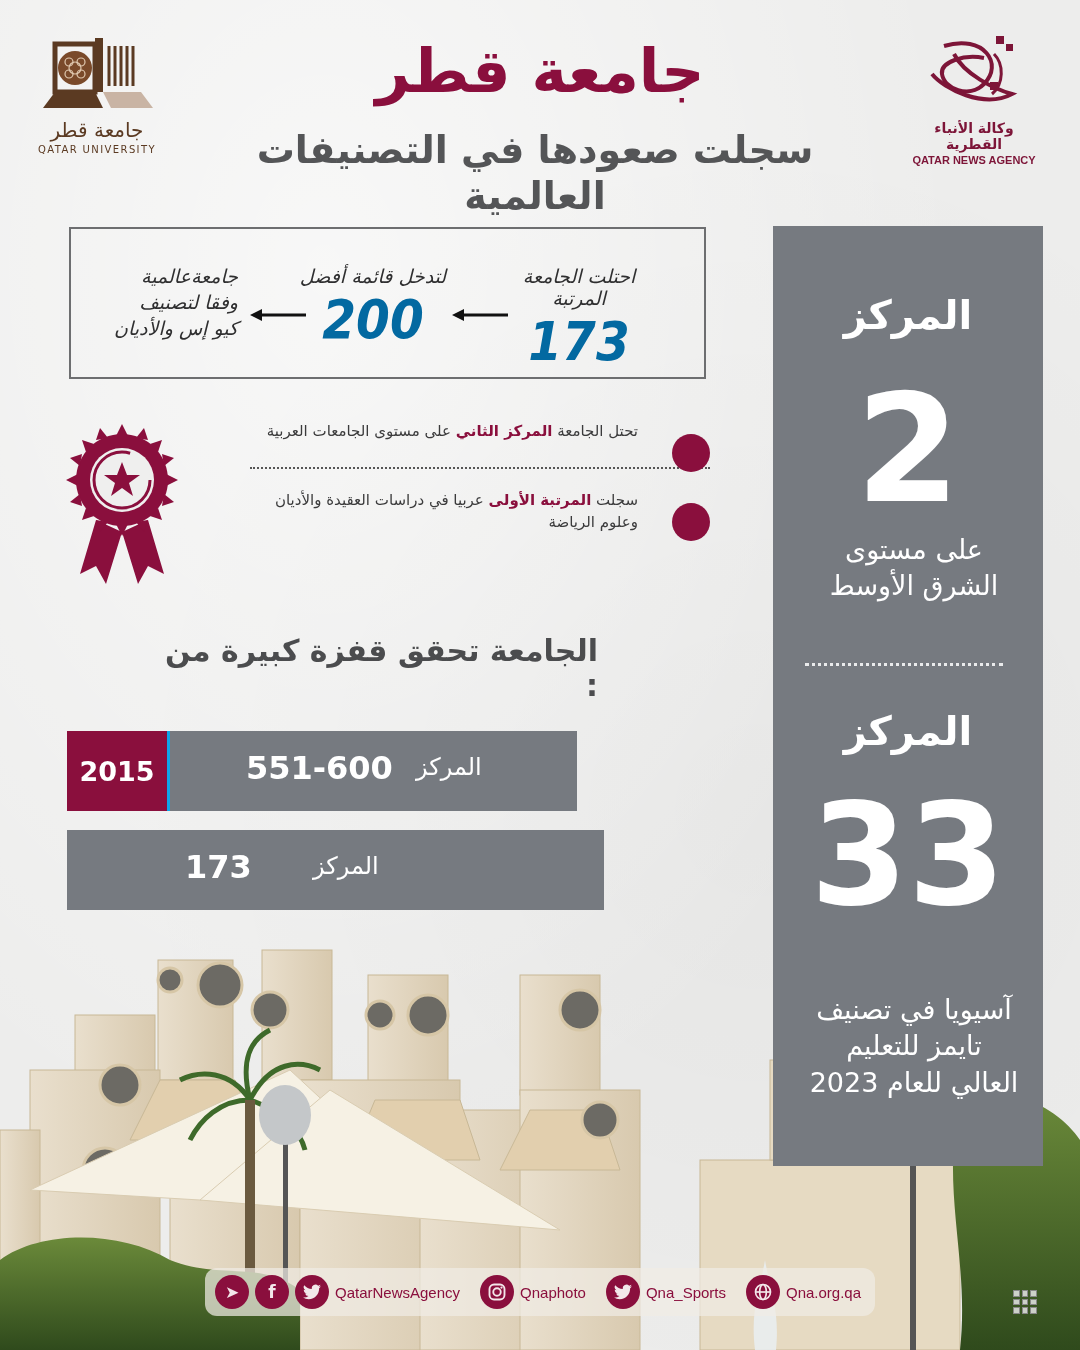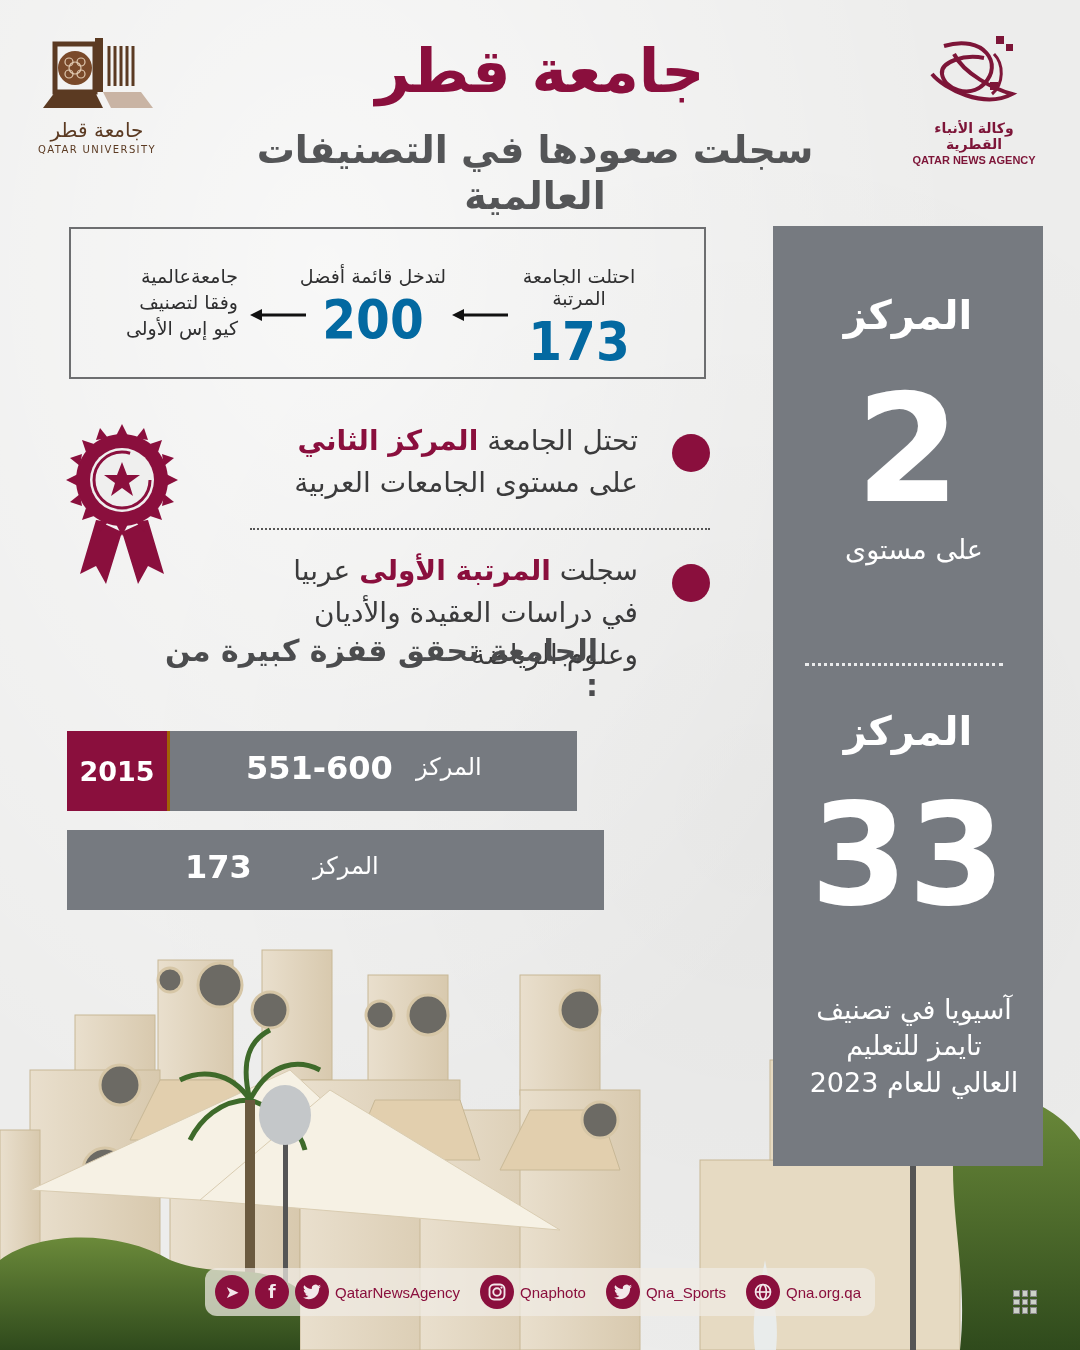--- a/index.html
+++ b/index.html
@@ -53,50 +53,50 @@
   .rc-divider {
     position: absolute; left: 32px; right: 40px; top: 437px;
     border-top: 3px dotted rgba(255,255,255,0.85);
   }
 
   
   .rank-box {
     position: absolute; left: 69px; top: 227px; width: 637px; height: 152px;
     border: 2px solid #6d6e70; direction: rtl;
   }
-  .rank-col { position: absolute; text-align: center; }
+  .rank-col { position: absolute; text-align: center; font-style: italic; }
   .rank-label { font-size: 19px; color: #2f2f30; }
   .rank-num { font-size: 54px; font-weight: bold; color: #0369a1; line-height: 1; margin-top: 6px; font-family: "DejaVu Sans Condensed", "DejaVu Sans", sans-serif; }
   .rank-note { font-size: 19px; color: #2f2f30; line-height: 1.38; text-align: right; }
   .arrow { position: absolute; top: 80px; width: 56px; height: 12px; }
 
   
   .bullets { position: absolute; left: 250px; top: 420px; width: 460px; direction: rtl; }
   .bullet { position: relative; padding-right: 72px; }
   .bullet .dot {
     position: absolute; right: 0; top: 14px; width: 38px; height: 38px;
     border-radius: 50%; background: #8a0f3d;
   }
-  .bullet .txt { font-size: 28px; line-height: 1.5; color: #3b3b3c; }
+  .bullet .txt { font-size: 15px; line-height: 1.5; color: #3b3b3c; }
   .bullet .hl { color: #8a0f3d; font-weight: bold; }
   .bullet-sep { border-top: 2px dotted #555; margin: 24px 0 20px 0; }
 
   .badge { position: absolute; left: 66px; top: 424px; }
 
   
   .leap-title {
     position: absolute; left: 150px; width: 448px; top: 633px;
     text-align: right; direction: rtl;
     font-size: 30px; font-weight: bold; color: #4b4c4e;
   }
   .bar-row { position: absolute; left: 67px; height: 80px; display: flex; }
   .bar-year {
     width: 103px; height: 100%; background: #8a0f3d; color: #fff;
     font-size: 27px; font-weight: bold; display: flex; align-items: center; justify-content: center;
-    border-right: 3px solid #a16207;
+    border-right: 3px solid #0ea5e9;
   }
   .bar-body {
     height: 100%; background: #767a80; color: #fff; position: relative;
   }
   .bar-label { position: absolute; left: 246px; top: 22px; font-size: 24px; direction: rtl; }
   .bar-value { position: absolute; top: 18px; font-size: 32px; font-weight: bold; }
 
   
   .photo { position: absolute; left: 0; top: 930px; width: 1080px; height: 420px; overflow: hidden; }
   .photo svg { display: block; }
@@ -176,21 +176,21 @@
     <div class="rank-label">لتدخل قائمة أفضل</div>
     <div class="rank-num">200</div>
   </div>
   <svg class="arrow" style="right:398px;" viewBox="0 0 56 12">
     <line x1="8" y1="6" x2="56" y2="6" stroke="#111" stroke-width="3"></line>
     <polygon points="0,6 12,0 12,12" fill="#111"></polygon>
   </svg>
   <div class="rank-col" style="right:466px; top:34px; width:150px;">
     <div class="rank-note">جامعةعالمية</div>
     <div class="rank-note">وفقا لتصنيف</div>
-    <div class="rank-note">كيو إس الأولى</div>
+    <div class="rank-note">كيو إس والأديان</div>
   </div>
 </div>
 
 <svg class="badge" width="112" height="166" viewBox="0 0 112 166">
   <polygon points="30,96 14,150 30,142 40,160 56,108" fill="#8a0f3d"></polygon>
   <polygon points="82,96 98,150 82,142 72,160 56,108" fill="#8a0f3d"></polygon>
   <g fill="#8a0f3d">
     <circle cx="56" cy="56" r="46"></circle>
   </g>
   <g fill="#8a0f3d">
@@ -328,20 +328,21 @@
 
     <path d="M755,420 C750,380 760,360 765,330 C770,360 780,380 776,420 Z" fill="#e9eef2" opacity="0.85"></path>
   </svg>
 </div>
 
 <div class="right-col">
   <div class="rc-label" style="top:66px;">المركز</div>
   <div class="rc-num" style="top:148px; font-size:150px;">2</div>
   <div class="rc-desc" style="top:306px;">
     <div>على مستوى</div>
+    <div>الشرق الأوسط</div>
   </div>
   <div class="rc-divider"></div>
   <div class="rc-label" style="top:482px;">المركز</div>
   <div class="rc-num" style="top:560px; font-size:140px;">33</div>
   <div class="rc-desc" style="top:766px; font-size:27px;">
     <div>آسيويا في تصنيف</div>
     <div>تايمز للتعليم</div>
     <div>العالي للعام 2023</div>
   </div>
 </div>

